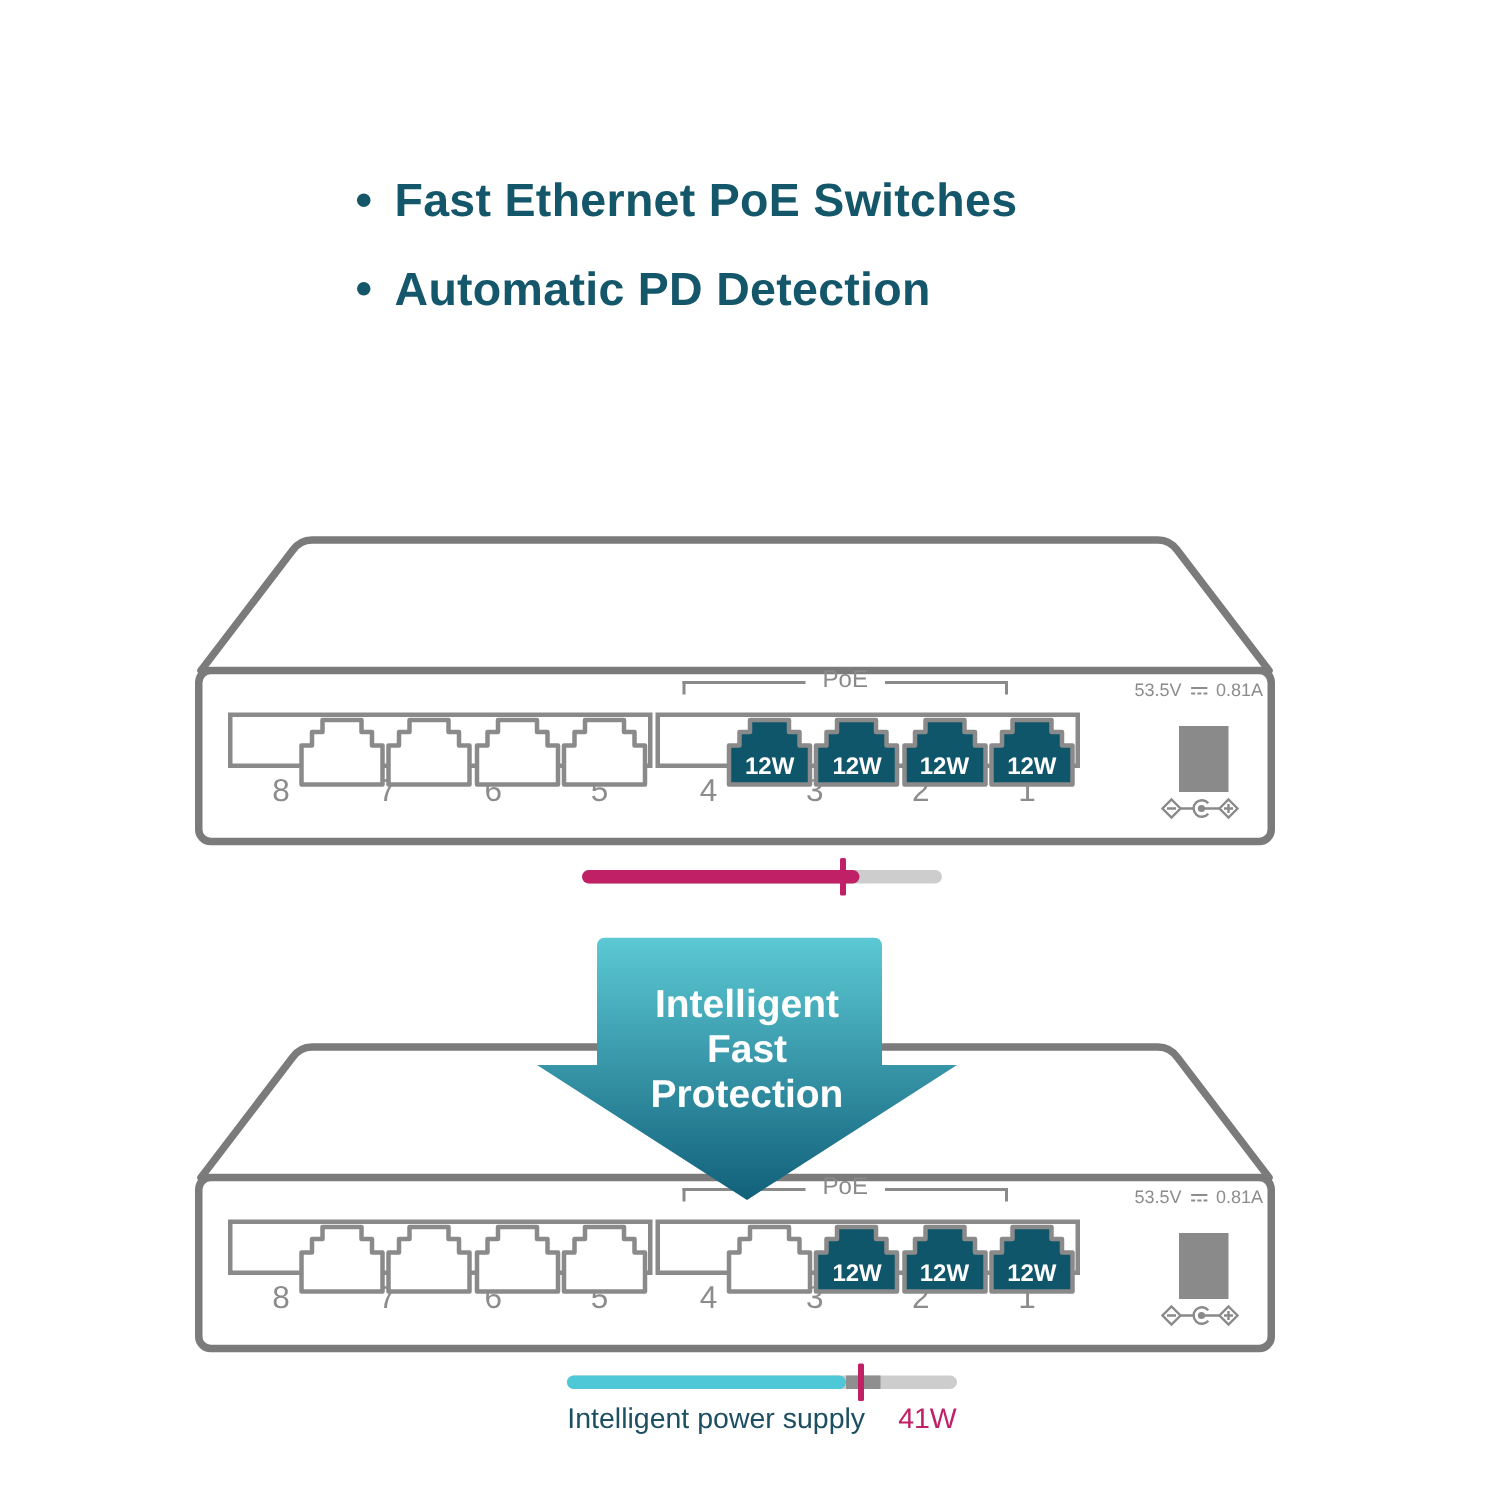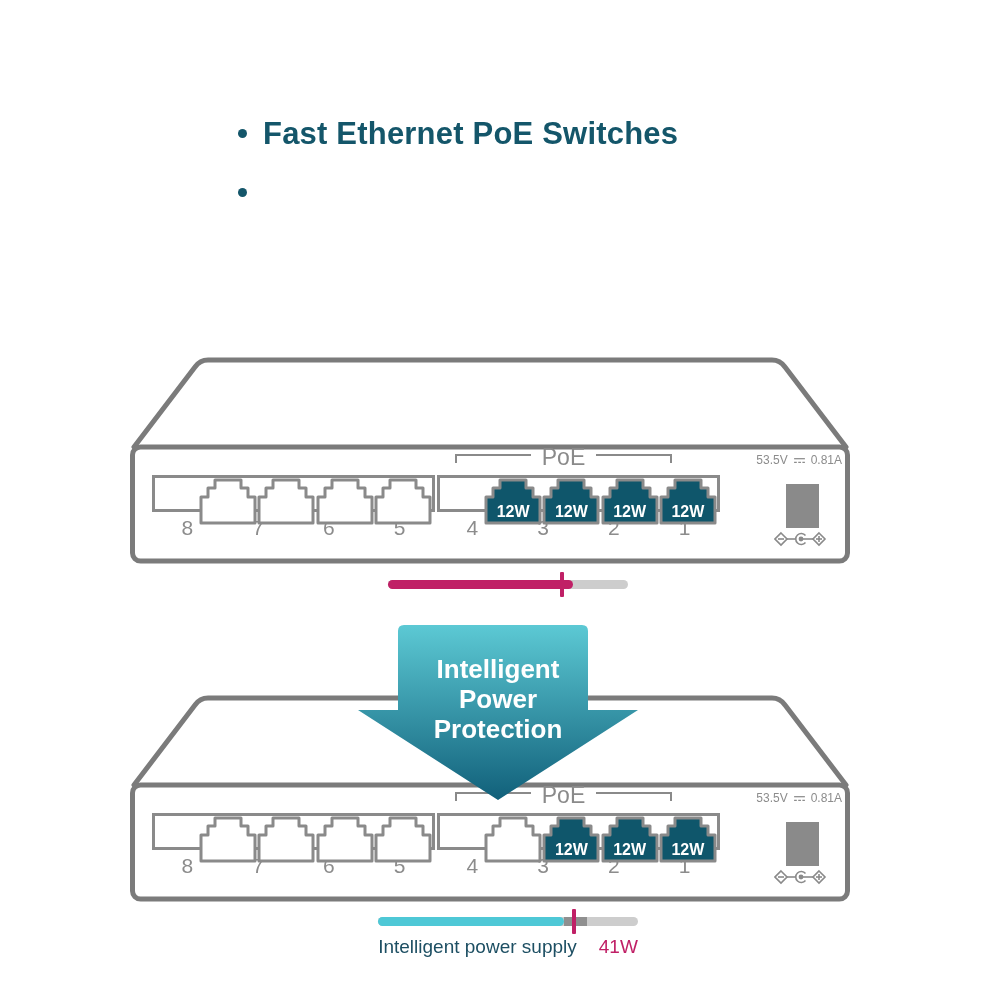--- a/index.html
+++ b/index.html
@@ -19,21 +19,21 @@
   .chassis .toppanel{fill:#ffffff;stroke:var(--chassis-gray);stroke-width:5;
                      stroke-linejoin:round;stroke-linecap:round;}
   .chassis .frontpanel{fill:#ffffff;stroke:var(--chassis-gray);stroke-width:5;}
 
   .poe-bracket{position:absolute;left:325px;top:97px;width:217px;display:flex;align-items:flex-start;}
   .poe-bracket .bl{flex:1;border-top:2px solid var(--outline-gray);height:8px;position:relative;}
   .poe-bracket .bl.left::before{content:"";position:absolute;left:0;top:-2px;width:2px;height:9px;
                                 background:var(--outline-gray);}
   .poe-bracket .bl.right::after{content:"";position:absolute;right:0;top:-2px;width:2px;height:9px;
                                 background:var(--outline-gray);}
-  .poe-label{margin:0 11px;font-size:23px;line-height:1;color:var(--outline-gray);transform:translateY(-8px);}
+  .poe-label{margin:0 11px;font-size:16px;line-height:1;color:var(--outline-gray);transform:translateY(-8px);}
 
   .rating{position:absolute;right:8px;top:97px;display:flex;align-items:center;gap:5px;
           font-size:12px;color:var(--label-gray);line-height:1;}
   .rating svg{width:13px;height:9px;stroke:var(--label-gray);stroke-width:1.4;}
 
   .jack{position:absolute;left:656px;top:127px;width:33px;height:44px;background:var(--outline-gray);}
   .polarity{position:absolute;left:644px;top:174px;width:58px;height:16px;}
 
   .psec{position:absolute;top:118px;width:283px;}
   .psec.left{left:22px;}
@@ -75,20 +75,21 @@
 
 <div class="canvas">
 
   <ul class="features">
     <li>
       <span class="dot"></span>
       <span>Fast Ethernet PoE Switches</span>
     </li>
     <li>
       <span class="dot"></span>
+      <span>Automatic PD Detection</span>
     </li>
   </ul>
 
   <div class="switch" style="top:310px">
     <svg class="chassis" viewBox="0 0 720 208">
       <path class="toppanel" d="M4,90 L65,10 Q70,3 78,3 L642,3 Q650,3 655,10 L716,90"></path>
       <rect class="frontpanel" x="2.5" y="90" width="715" height="114" rx="8"></rect>
     </svg>
     <div class="poe-bracket">
       <i class="bl left"></i>
@@ -292,21 +293,21 @@
       <defs>
         <linearGradient id="ag" x1="0" y1="0" x2="0" y2="1">
           <stop offset="0" style="stop-color:var(--arrow-top)"></stop>
           <stop offset="1" style="stop-color:var(--arrow-bottom)"></stop>
         </linearGradient>
       </defs>
       <path d="M46,0 L224,0 Q230,0 230,6 L230,85 L280,85 L140,175 L0,85 L40,85 L40,6 Q40,0 46,0 Z" fill="url(#ag)"></path>
     </svg>
     <div class="arrow-text">
       <div>Intelligent</div>
-      <div>Power</div>
+      <div>Fast</div>
       <div>Protection</div>
     </div>
   </div>
 
   <div class="bar" id="supply-bar">
     <div class="track">
       <div class="fill" style="width: 71.5%;"></div>
       <div class="buffer" style="left: 71.5%; width: 9%;"></div>
       <div class="marker" style="left: 75.5%;"></div>
     </div>

